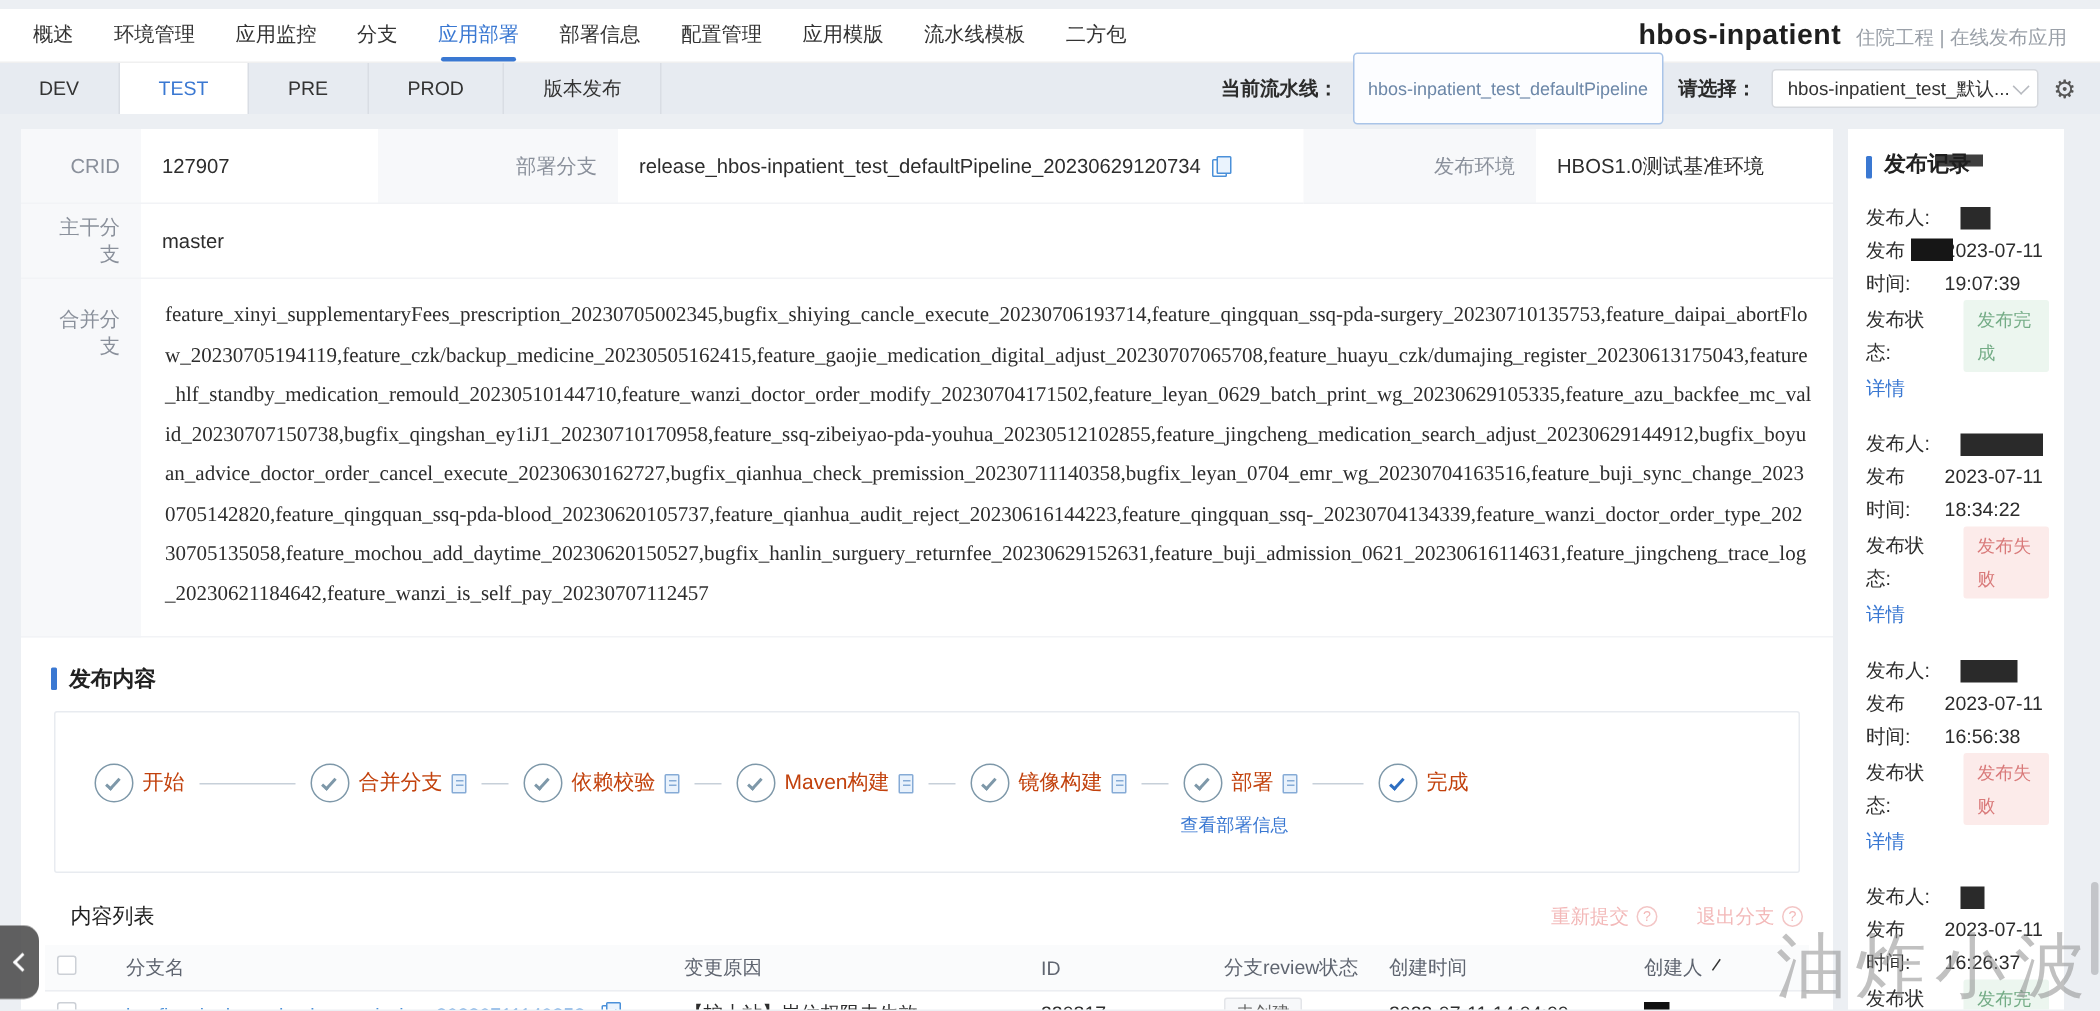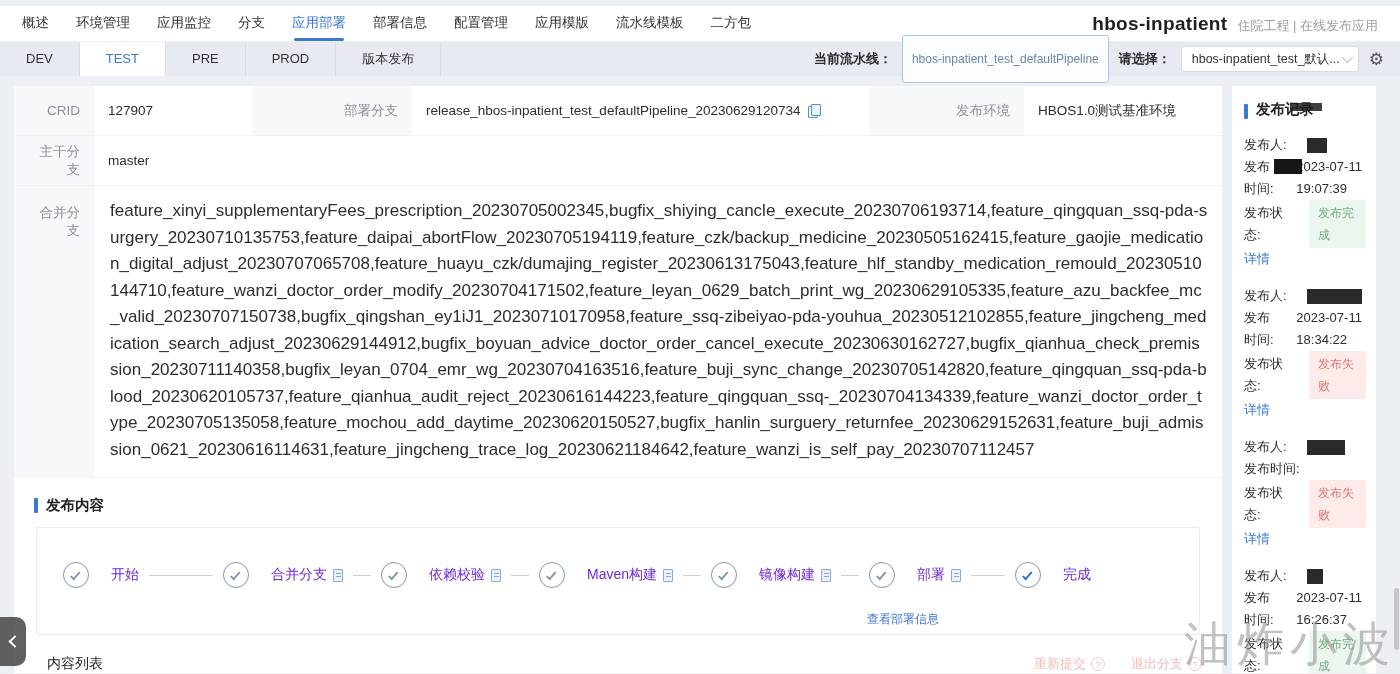--- a/index.html
+++ b/index.html
@@ -40,21 +40,21 @@
   .card { width:1208px; background:#fff; height:100%; overflow:hidden; }
   .sidebar { flex:1; background:#fff; height:100%; padding:10px 10px 0 12px; position:relative; overflow:hidden; }
 
   
   .igrid { display:grid; grid-template-columns:80px 158px 160px 457px 155px 1fr; font-size:13.5px; }
   .icell { display:flex; align-items:center; min-height:50px; padding:6px 14px;
     border-bottom:1px solid #f2f3f6; color:#2d2d2d; }
   .ilabel { background:#f7f8fa; color:#8a909b; justify-content:flex-end; text-align:right; }
   .ispan { grid-column:2 / 7; }
   .merge-val { display:block; padding:12px 14px 14px 16px; line-height:26.5px;
-    word-break:break-all; align-items:flex-start; font-size:17px; color:#2d2d2d; }
+    word-break:break-all; align-items:flex-start; font-size:14px; color:#2d2d2d;font-family:Liberation Serif, serif; }
 
   .copy-icon { display:inline-block; width:11px; height:13px; position:relative; margin-left:7px;
     flex:0 0 auto; cursor:pointer; }
   .copy-icon::before { content:""; position:absolute; left:0; top:2px; width:8px; height:10px;
     border:1.2px solid #4a90d9; border-radius:1px; background:#fff; }
   .copy-icon::after { content:""; position:absolute; left:3px; top:0; width:8px; height:10px;
     border:1.2px solid #4a90d9; border-radius:1px; background:#eaf3fd; }
 
   
   .sec-head { display:flex; align-items:center; margin:18px 0 12px 20px; }
@@ -64,26 +64,26 @@
   
   .steps-box { margin:0 22px; border:1px solid #e8ebf0; border-radius:2px;
     padding:34px 26px 46px; display:flex; align-items:center; }
   .step { display:flex; align-items:center; position:relative; }
   .step-line { height:1px; background:#c7d0d9; margin:0 10px; flex:0 0 auto; }
   .check-circle { width:26px; height:26px; border:1.5px solid #7e98a9; border-radius:50%;
     display:flex; align-items:center; justify-content:center; flex:0 0 auto; background:#fff; }
   .check-mark { width:10px; height:5px; border-left:2px solid #7e98a9; border-bottom:2px solid #7e98a9;
     transform:rotate(-48deg) translate(0,-1px); }
   .check-mark.blue { border-color:#2f6fc1; }
-  .step-label { font-size:14px; color:#6d28d9; margin-left:22px; white-space:nowrap; }
+  .step-label { font-size:14px; color:#c2410c; margin-left:6px; white-space:nowrap; }
   .doc-icon { display:inline-block; width:10px; height:13px; border:1px solid #86abd6;
     background:#e9f2fc; border-radius:1px; margin-left:6px; position:relative; cursor:pointer; }
   .doc-icon::after { content:""; position:absolute; left:2px; top:3px; width:5px; height:1px;
     background:#86abd6; box-shadow:0 3px 0 #86abd6; }
-  .step-sublink { position:absolute; left:36px; top:49px; font-size:12px; color:#3a78d2;
+  .step-sublink { position:absolute; left:36px; top:33px; font-size:12px; color:#3a78d2;
     white-space:nowrap; cursor:pointer; }
 
   
   .list-head { display:flex; align-items:center; margin:20px 20px 10px 33px; }
   .list-title { font-size:14px; color:#222; }
   .list-actions { margin-left:auto; display:flex; gap:26px; }
   .pink-btn { font-size:13px; color:#f3b9b9; display:flex; align-items:center; gap:5px; cursor:not-allowed; }
   .qmark { width:14px; height:14px; border:1px solid #f3c6c6; border-radius:50%; font-size:9.5px;
     color:#f3b9b9; display:flex; align-items:center; justify-content:center; }
 
@@ -384,20 +384,21 @@
         </div>
       </div>
 
       <div class="sb-entry">
         <div class="sb-line">
           <span>发布人:</span>
           <span class="name-block" style="width: 38px;"></span>
         </div>
         <div class="sb-line">
           <span>发布时间:</span>
+          <span>2023-07-11 16:56:38</span>
 
         </div>
         <div class="sb-line">
           <span>发布状态:</span>
           <span class="sb-badge fail">发布失败</span>
         </div>
         <div class="sb-line">
           <span class="detail-link">详情</span>
         </div>
       </div>

